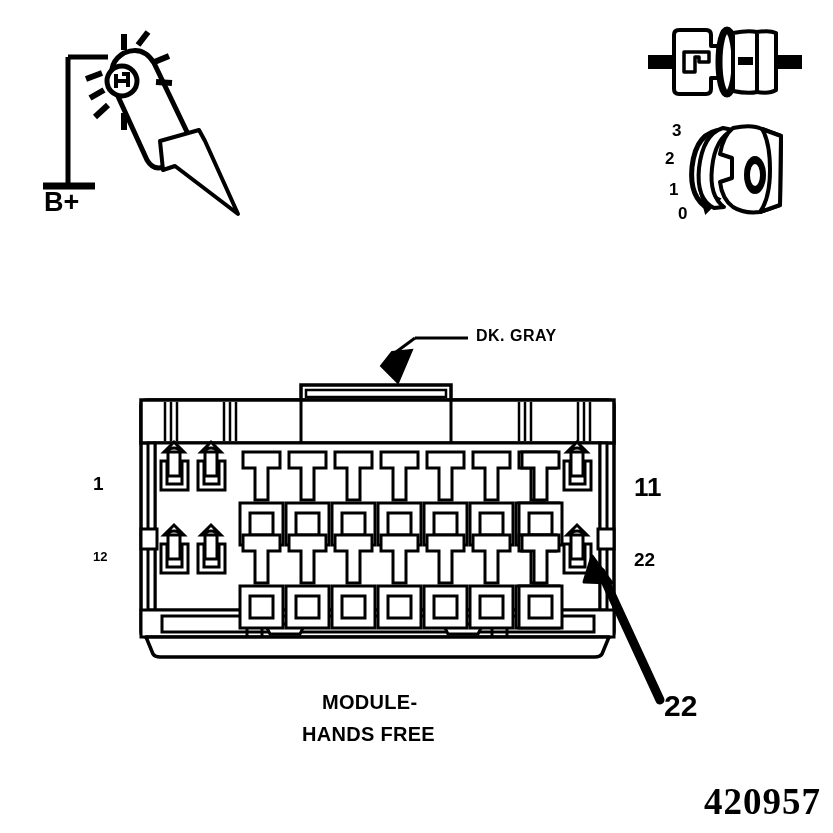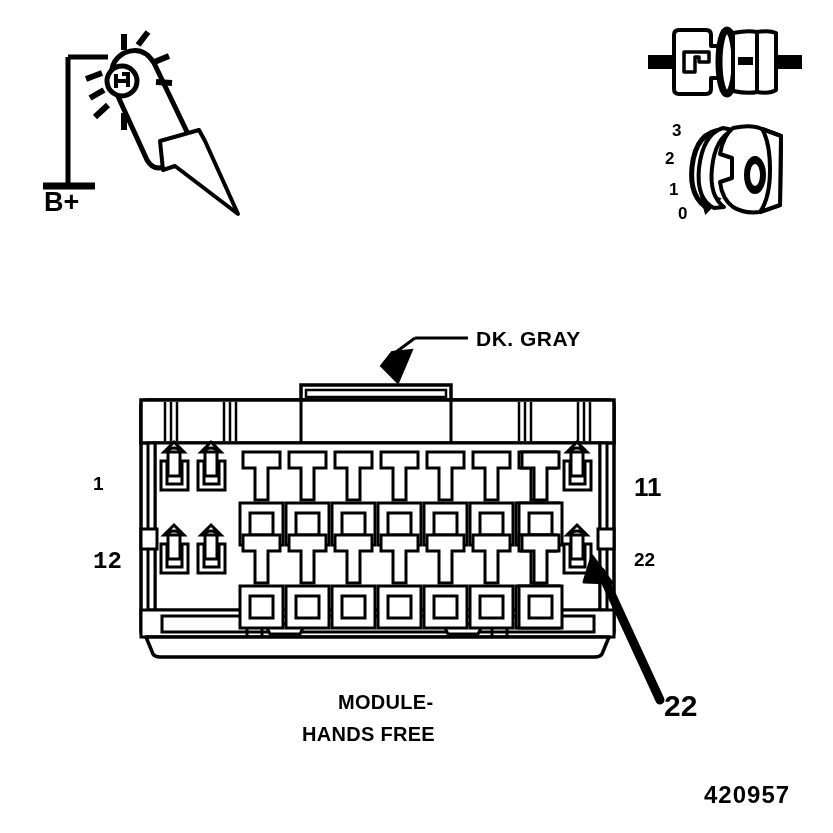--- a/index.html
+++ b/index.html
@@ -24,29 +24,29 @@
   }
   .lbl {
     position: absolute;
     font-family: "Liberation Sans", sans-serif;
     font-weight: bold;
     color: #000000;
     white-space: nowrap;
     line-height: 1;
   }
   #lbl-bplus   { left: 44px;  top: 189px; font-size: 27px; }
-  #lbl-dkgray  { left: 476px; top: 328px; font-size: 21px; letter-spacing: 0.5px; }
+  #lbl-dkgray  { left: 476px; top: 328px; font-size: 16px; letter-spacing: 0.5px; }
   #lbl-pin1    { left: 93px;  top: 474px; font-size: 19px; }
-  #lbl-pin12   { left: 93px;  top: 550px; font-size: 24px; font-family: Liberation Mono, monospace; }
+  #lbl-pin12   { left: 93px;  top: 550px; font-size: 13px; }
   #lbl-pin11   { left: 634px; top: 474px; font-size: 26px; }
   #lbl-pin22   { left: 634px; top: 550px; font-size: 19px; }
-  #lbl-mod1    { left: 338px; top: 692px; font-size: 20px; letter-spacing: 0.3px; }
+  #lbl-mod1    { left: 322px; top: 692px; font-size: 20px; letter-spacing: 0.3px; }
   #lbl-mod2    { left: 302px; top: 724px; font-size: 20px; letter-spacing: 0.3px; text-align: right; }
   #lbl-call22  { left: 664px; top: 691px; font-size: 30px; }
-  #lbl-figure  { left: 704px; top: 783px; font-size: 24px; letter-spacing: 1px; }
+  #lbl-figure  { left: 704px; top: 783px; font-size: 37px; letter-spacing: 1px; font-family: Liberation Serif, serif; }
   #lbl-k0 { left: 678px; top: 205px; font-size: 17px; }
   #lbl-k1 { left: 669px; top: 181px; font-size: 17px; }
   #lbl-k2 { left: 665px; top: 150px; font-size: 17px; }
   #lbl-k3 { left: 672px; top: 122px; font-size: 17px; }
 </style>
 </head>
 <body>
 
 <div id="page">
 

